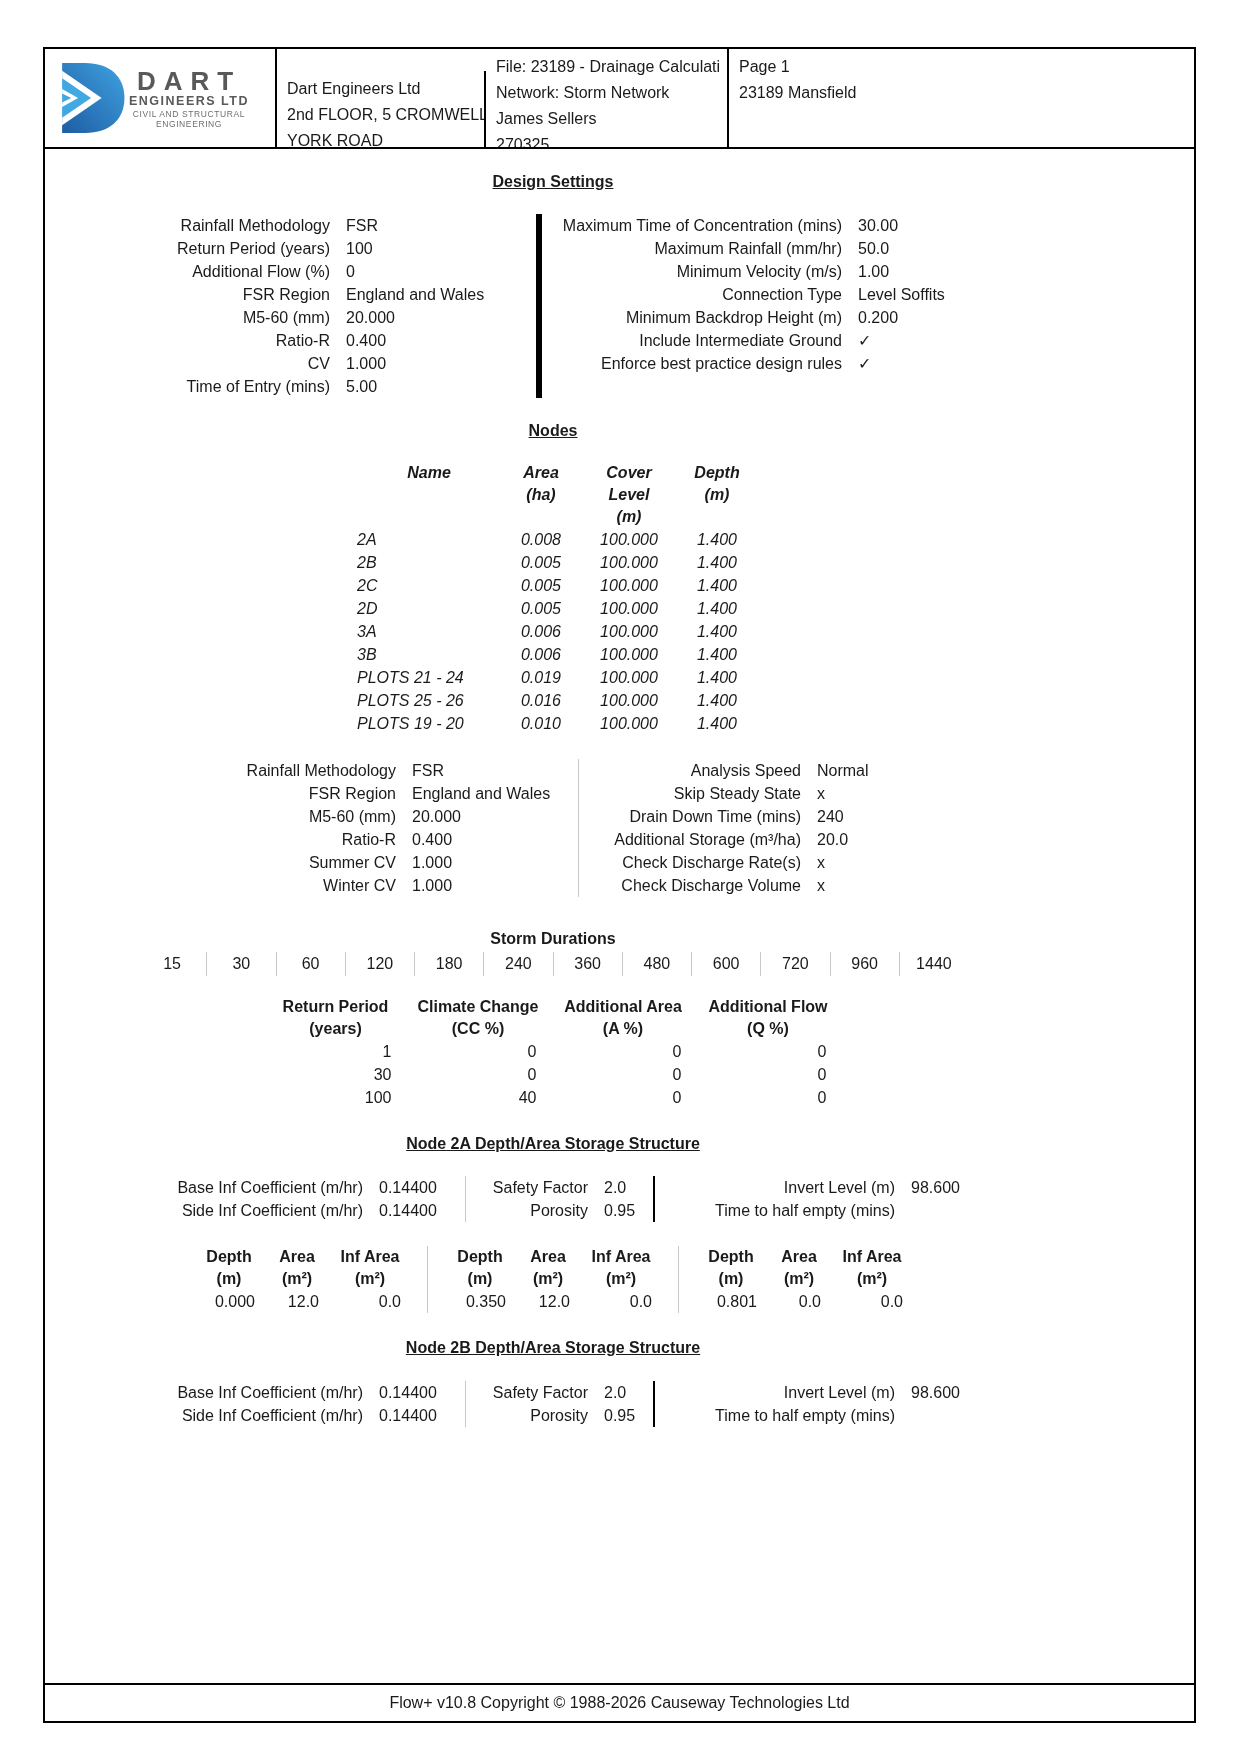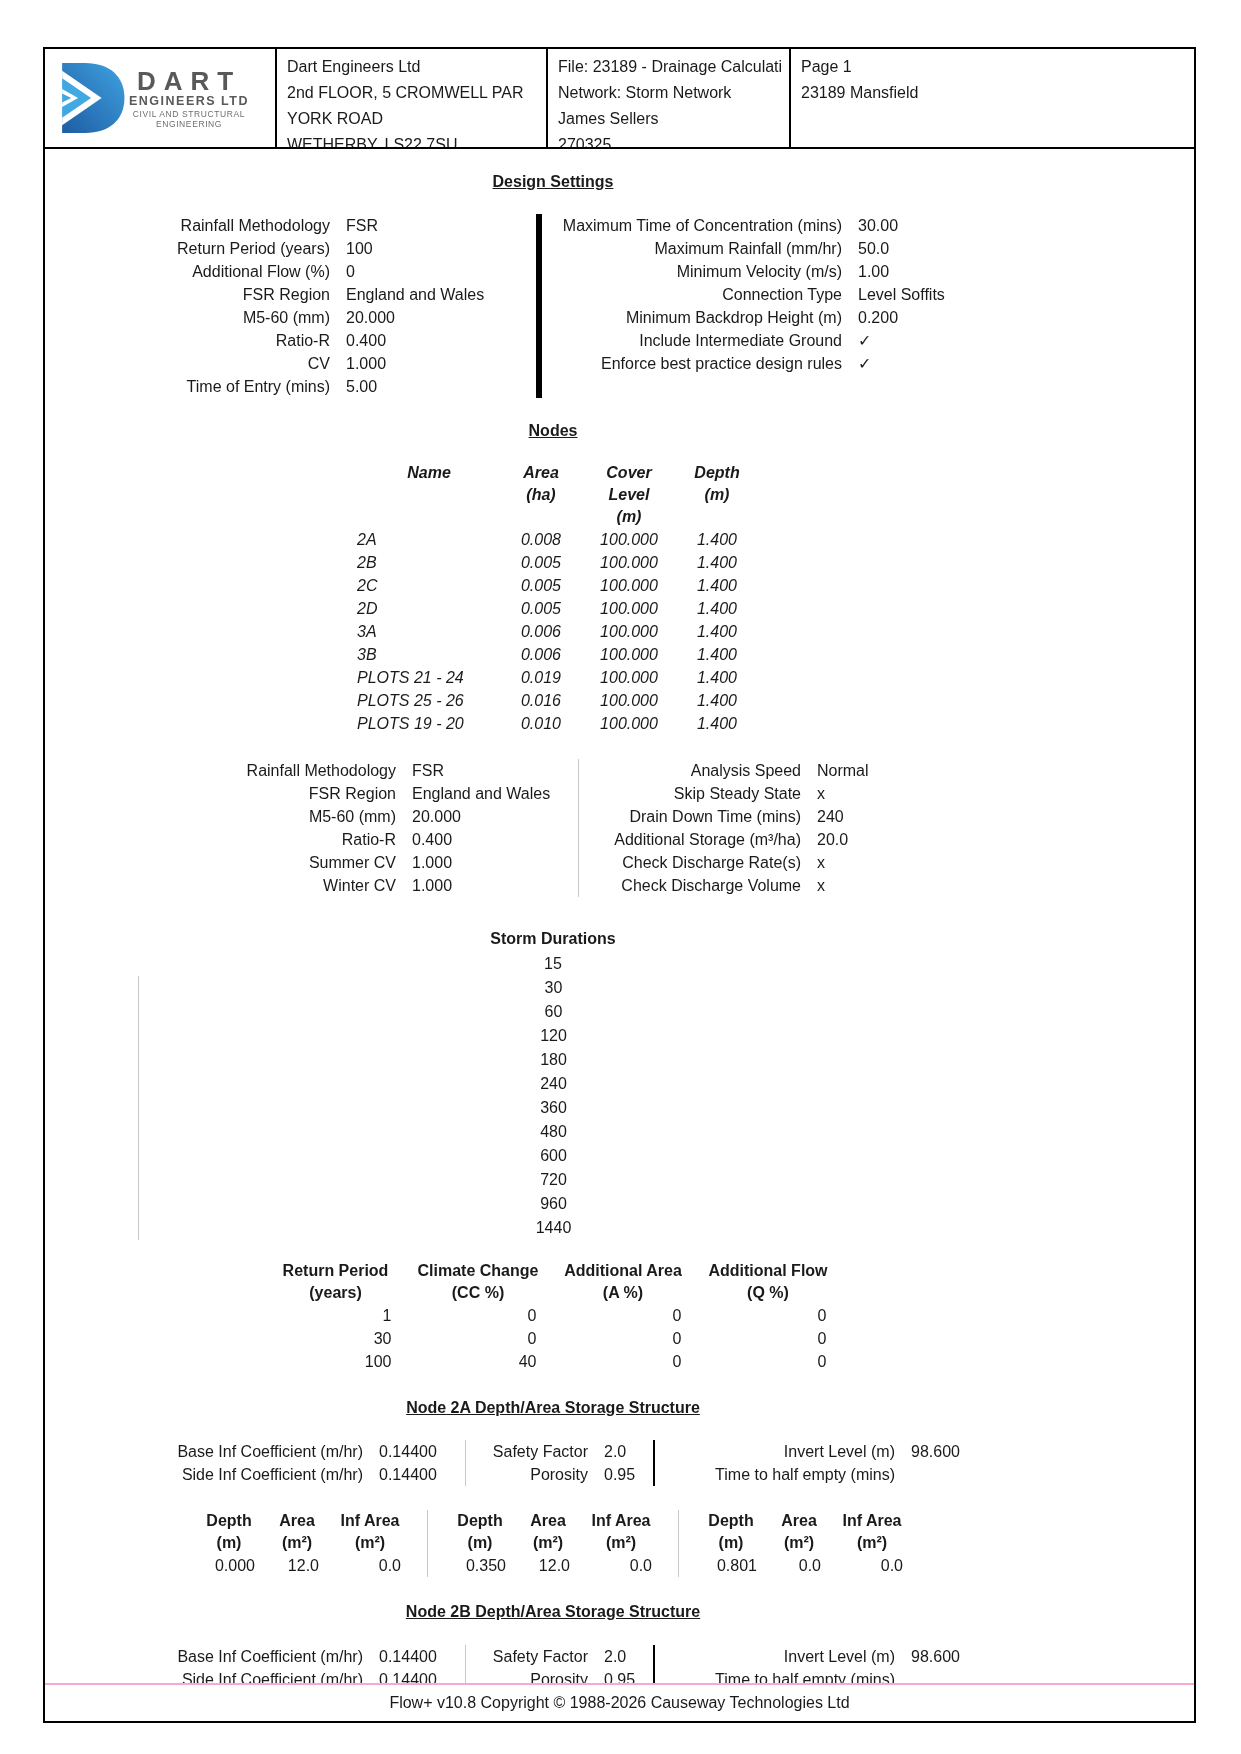--- a/index.html
+++ b/index.html
@@ -9,21 +9,21 @@
   }
   .page {
     position:absolute; left:43px; top:47px; width:1153px; height:1676px;
     border:2px solid #000; box-sizing:border-box; background:#fff;
   }
   
   .header-table { display:flex; border-bottom:2px solid #000; height:100px; box-sizing:border-box; }
   .hcell { box-sizing:border-box; padding:5px 10px; border-right:2px solid #000; overflow:hidden; }
   .hcell:last-child { border-right:none; }
   .hcell.logo-cell { width:232px; display:flex; align-items:center; padding:10px 8px; }
-  .hcell.company-cell { width:271px; }
+  .hcell.company-cell { width:209px;margin-top:22px; }
   .hcell.file-cell { width:243px; }
   .hcell.page-cell { flex:1; }
   .hline { font-size:16px; line-height:26px; white-space:nowrap; }
   .logo-text { color:#58595b; text-align:center; }
   .logo-brand { font-size:26px; font-weight:bold; letter-spacing:8px; line-height:26px; }
   .logo-sub { font-size:12.5px; font-weight:bold; letter-spacing:1.5px; line-height:15px; }
   .logo-tag { font-size:8.5px; letter-spacing:0.6px; line-height:10px; color:#6d6e70; }
   
   .content { margin-left:93px; width:830px; font-size:16px; }
   .sec-title { text-align:center; font-weight:bold; text-decoration:underline; font-size:16px; line-height:20px; }
@@ -60,21 +60,21 @@
   .nrow { display:flex; line-height:23px;font-style:italic; }
   .nhead { font-weight:bold; line-height:22px; }
   .ncell { box-sizing:border-box; }
   .ncell.c0 { width:158px; text-align:left; padding-left:14px; }
   .ncell.c1 { width:80px; text-align:center; }
   .ncell.c2 { width:96px; text-align:center; }
   .ncell.c3 { width:80px; text-align:center; }
   .nhead .ncell { text-align:center; }
   .hline2 { display:block; }
   
-  .storm-row { display:flex; width:830px;flex-direction:column; }
+  .storm-row { display:flex; width:830px; }
   .storm-cell { flex:1; text-align:center; line-height:24px; border-left:1px solid #c8c8c8; }
   .storm-cell:first-child { border-left:none; }
   
   .rp-table { width:575px; margin-left:auto; margin-right:auto; }
   .rp-row { display:flex; line-height:23px; }
   .rp-head { font-weight:bold; line-height:22px; }
   .rp-cell { box-sizing:border-box; }
   .rp-cell.c0 { width:140px; }
   .rp-cell.c1, .rp-cell.c2, .rp-cell.c3 { width:145px; }
   .rp-head .rp-cell { text-align:center; }
@@ -93,21 +93,21 @@
   .da-group { display:flex; box-sizing:border-box; padding:0 16px; }
   .da-group + .da-group { border-left:1px solid #c9c9c9; }
   .da-col { box-sizing:border-box; }
   .da-col.d { width:72px; }
   .da-col.a { width:64px; }
   .da-col.i { width:82px; }
   .da-h { font-weight:bold; text-align:center; line-height:22px; }
   .da-v { text-align:right; padding-right:10px; line-height:23px; }
   
   .footer {
-    position:absolute; left:0; right:0; bottom:0; height:36px; border-top:2px solid #f9a8d4;
+    position:absolute; left:0; right:0; bottom:0; height:36px; border-top:2px solid #000000;
     display:flex; align-items:center; justify-content:center; font-size:16px; background:#fff;
   }
 </style>
 </head>
 <body>
 
 <div class="page">
 
   <div class="header-table">
     <div class="hcell logo-cell">

